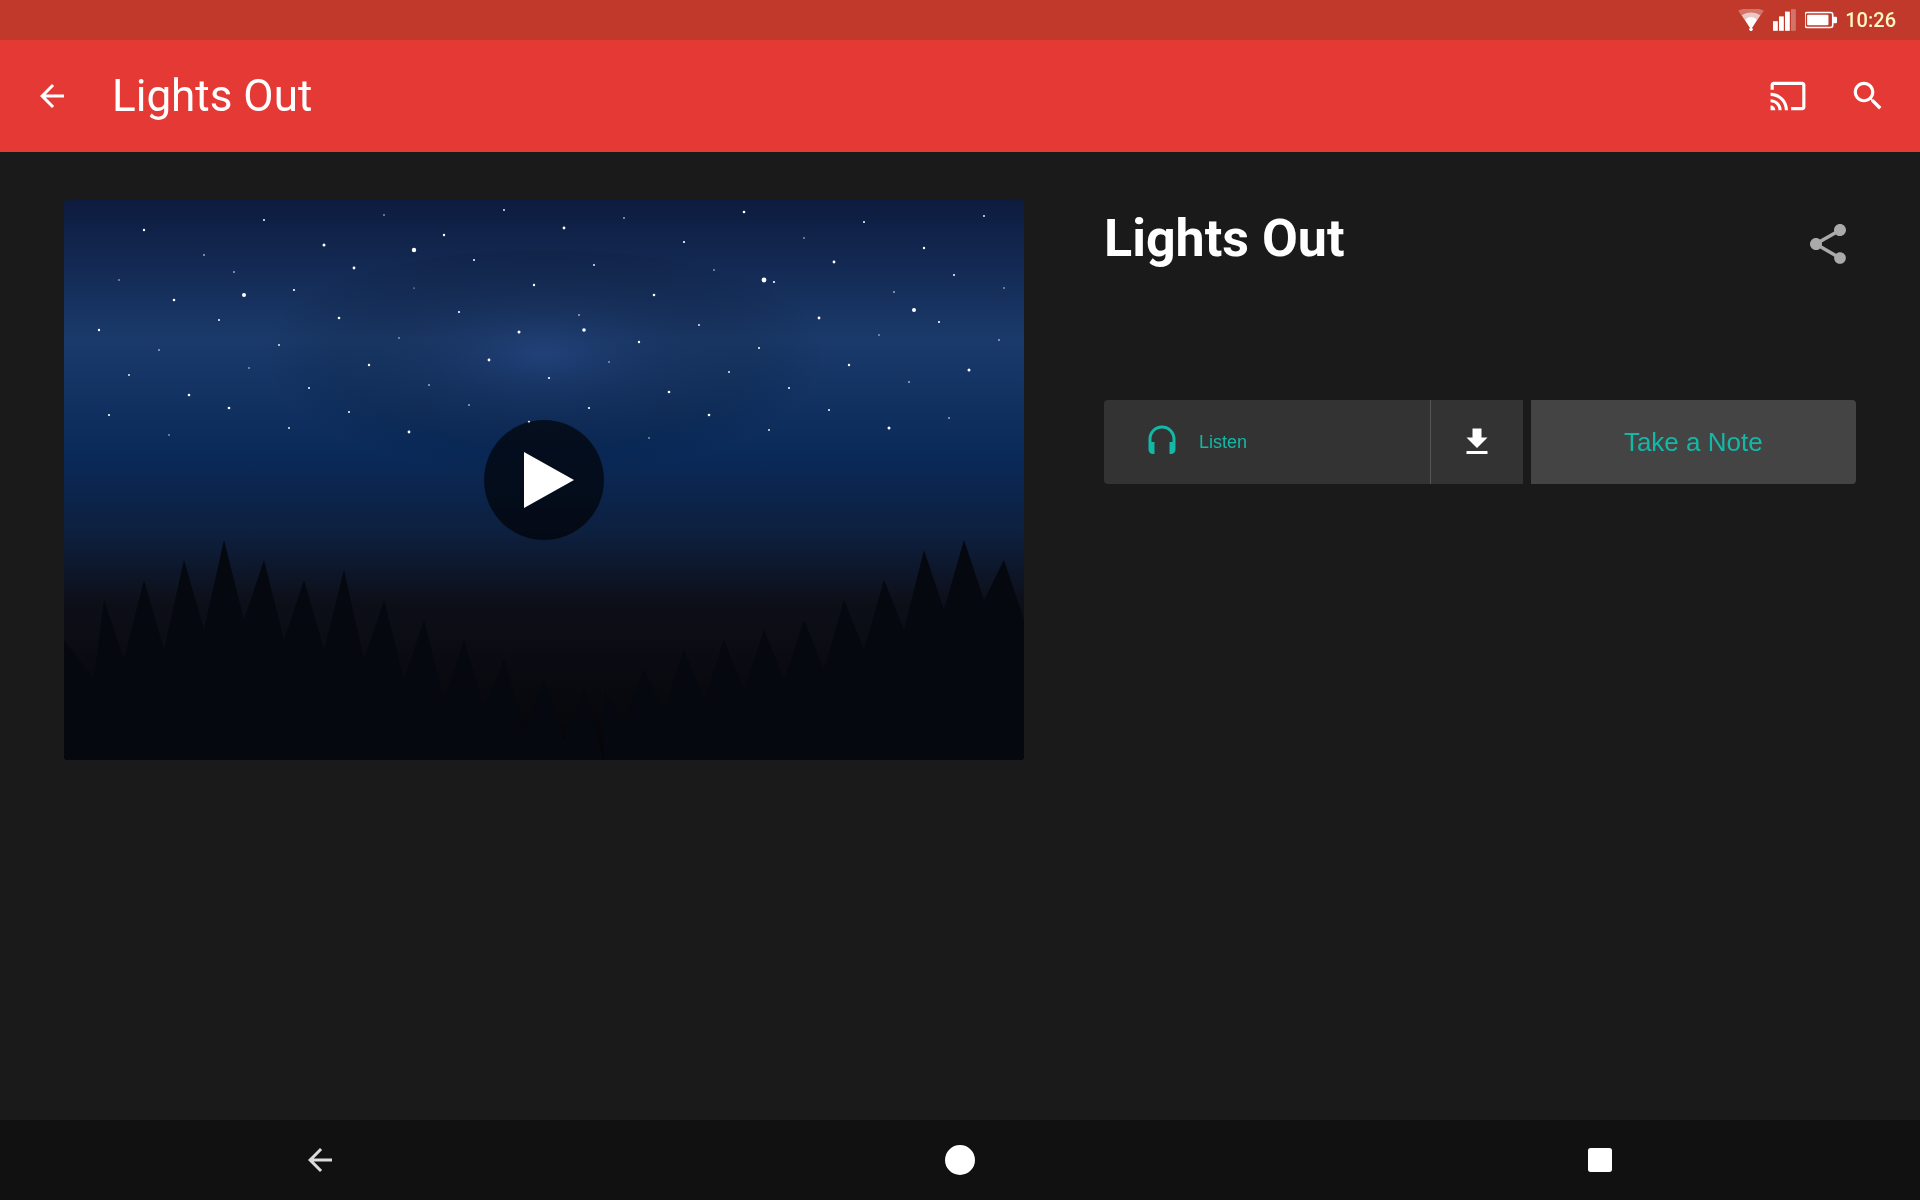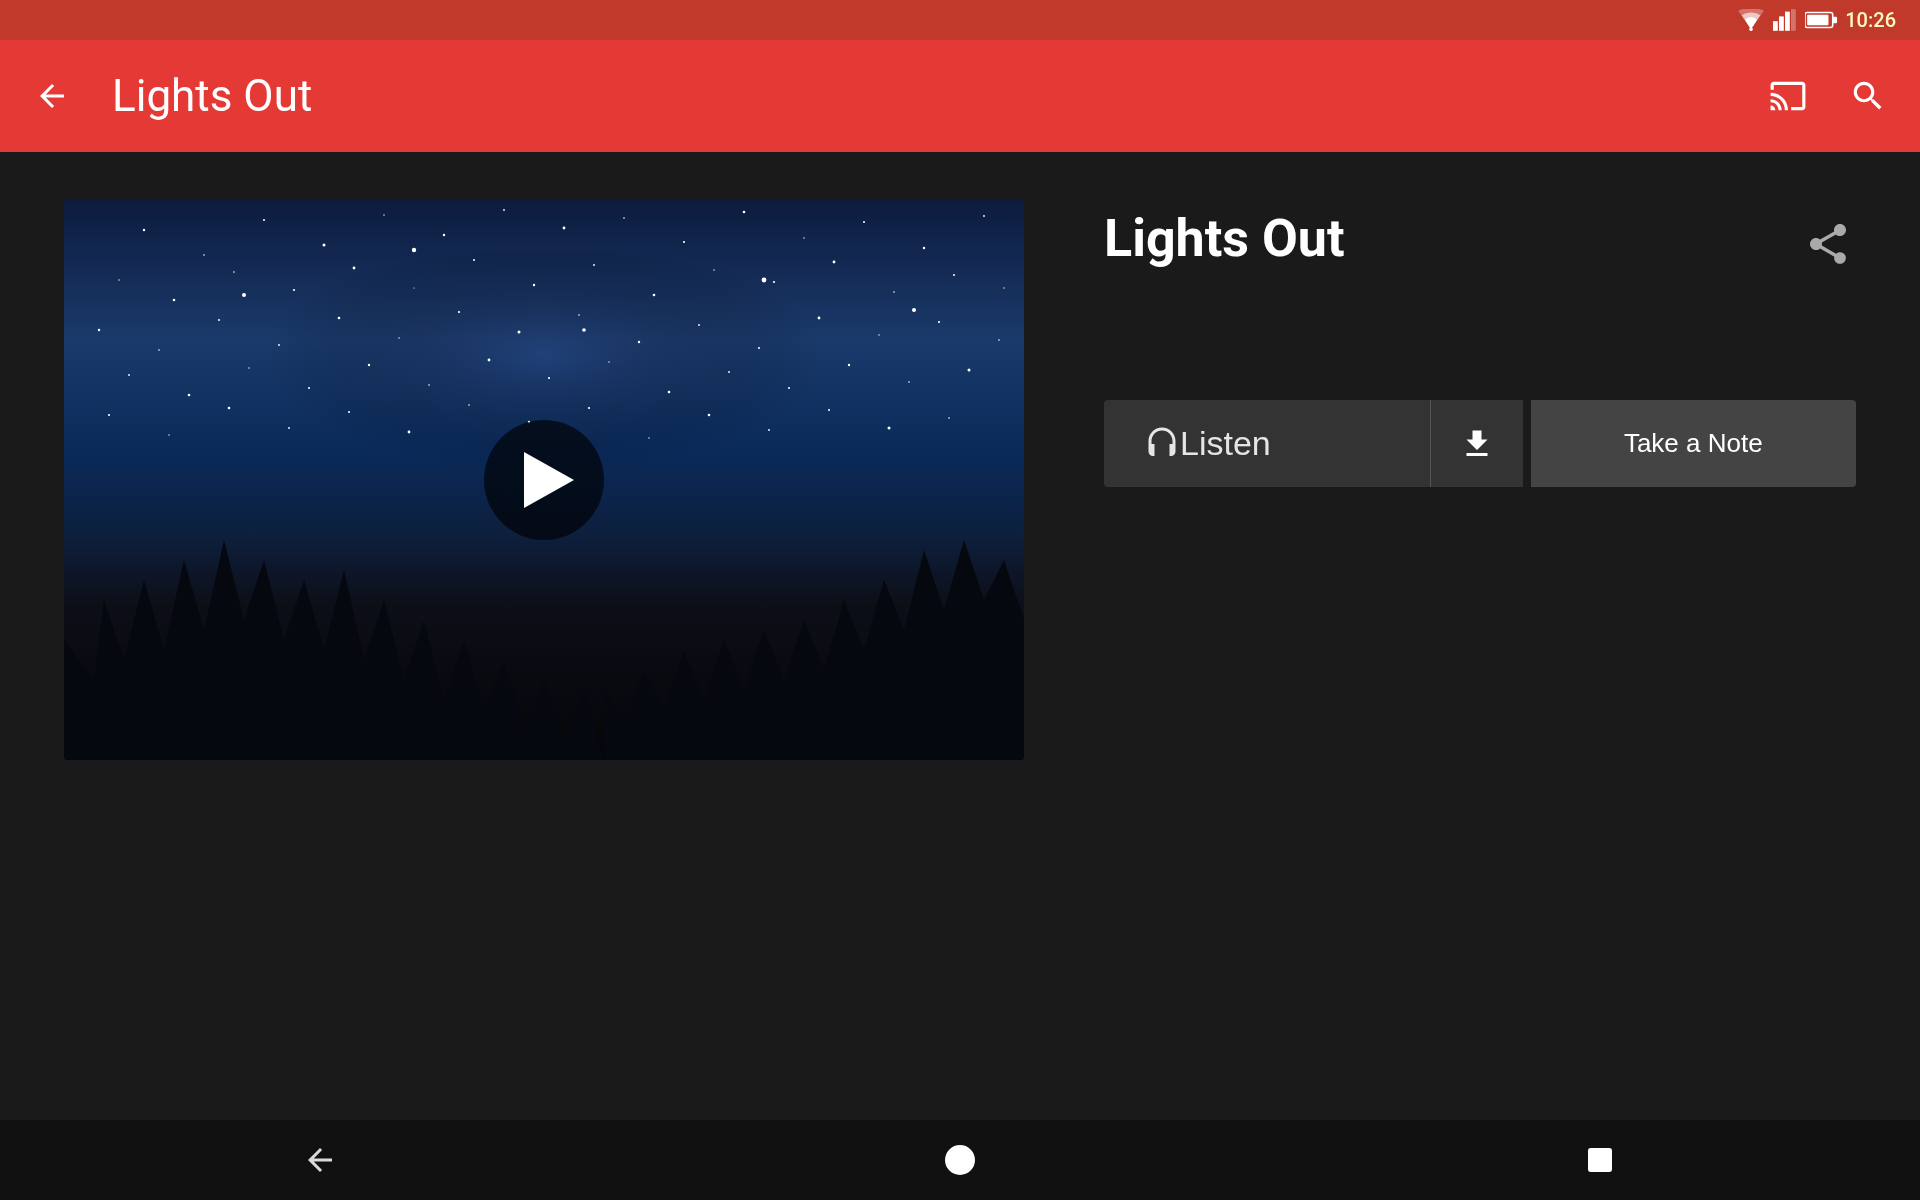--- a/index.html
+++ b/index.html
@@ -174,26 +174,26 @@
     
     .action-buttons {
       display: flex;
       gap: 0;
       margin-top: 80px;
     }
 
     .listen-btn {
       display: flex;
       align-items: center;
-      gap: 0;
+      gap: 19px;
       background: #333;
-      color: #e5e5e5;
+      color: #14b8a6;
       border: none;
       padding: 24px 40px;
-      font-size: 34px;
+      font-size: 18px;
       cursor: pointer;
       border-radius: 4px 0 0 4px;
       flex: 1;
     }
 
     .download-btn {
       display: flex;
       align-items: center;
       justify-content: center;
       background: #333;
@@ -202,21 +202,21 @@
       border-left: 1px solid #555;
       padding: 24px 28px;
       cursor: pointer;
     }
 
     .take-note-btn {
       display: flex;
       align-items: center;
       justify-content: center;
       background: #444;
-      color: #ffffff;
+      color: #14b8a6;
       border: none;
       padding: 20px 40px;
       font-size: 26px;
       cursor: pointer;
       border-radius: 0 4px 4px 0;
       margin-left: 8px;
       flex: 1;
     }
 
     

